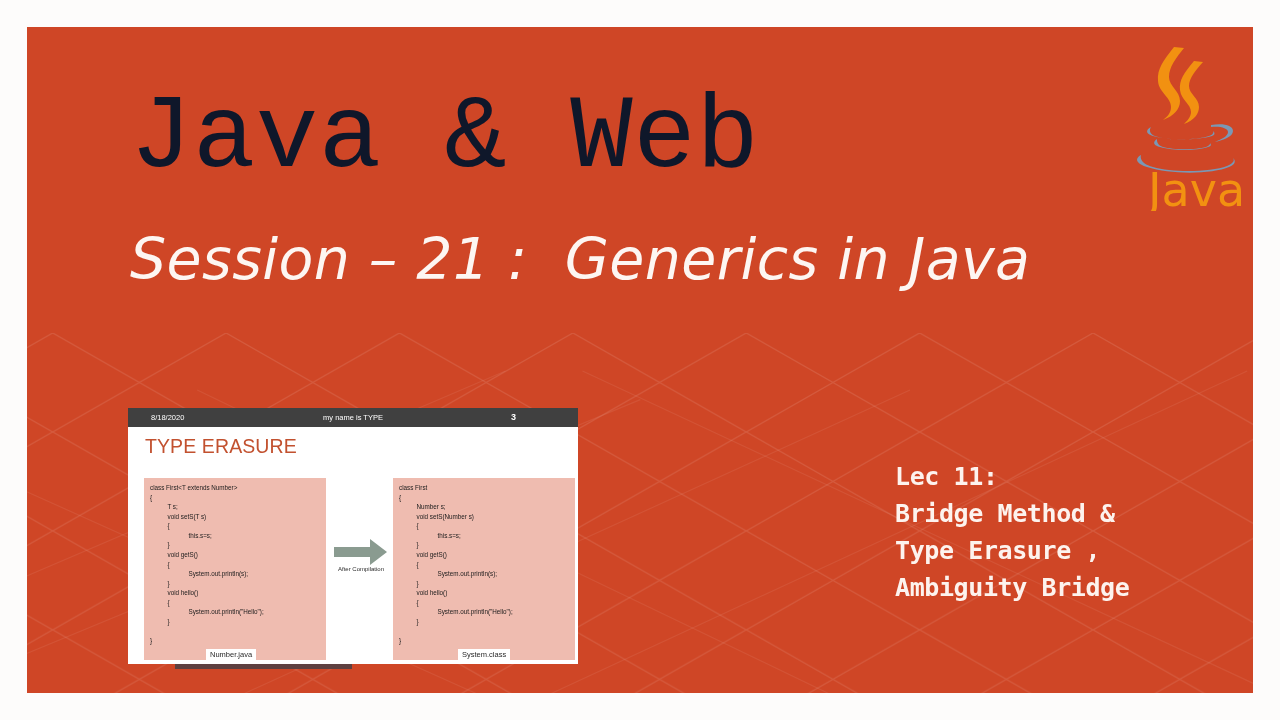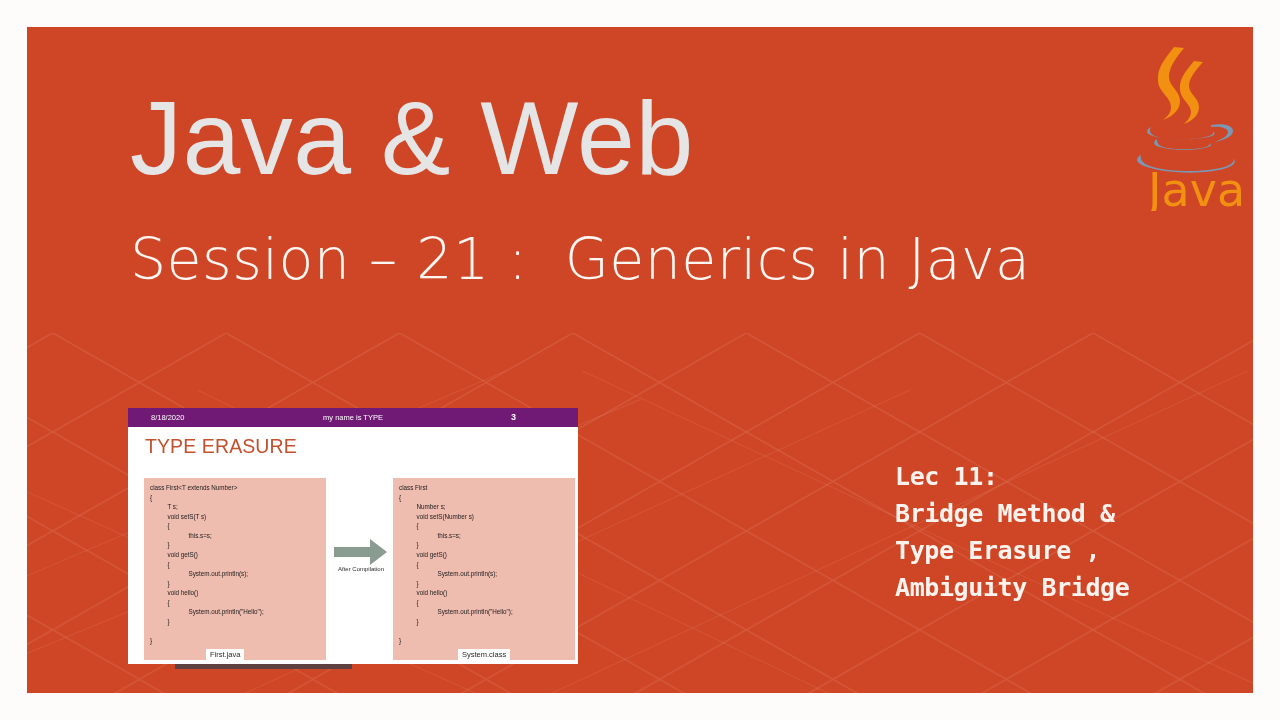--- a/index.html
+++ b/index.html
@@ -42,36 +42,37 @@
   }
 
   
   #headline-block {
     position: absolute;
     left: 103px;
     top: 55px;
     width: 1000px;
   }
   #main-title {
-    font-family: Liberation Sans, sans-serif;
+    font-family: Liberation Mono, monospace;
     font-weight: 300;
     font-size: 104px;
     line-height: 1.08;
     letter-spacing: .5px;
-    color: #e5e5e5;
+    color: #0f172a;
   }
   #session-subtitle {
     margin-top: 34px;
     font-family: "DejaVu Sans", sans-serif;
     font-weight: 300;
     font-size: 57px;
     line-height: 1.1;
     letter-spacing: .4px;
     color: #fdf6f2;
     white-space: pre;
+    font-style: italic;
   }
 
   
   #lecture-block {
     position: absolute;
     right: 58px;
     top: 431px;
     width: 300px;
     text-align: left;
     font-family: "DejaVu Sans Mono", monospace;
@@ -107,21 +108,21 @@
     left: 148px;
     top: 637px;
     width: 177px;
     height: 5px;
     background: #5e4040;
   }
 
   #thumb-header {
     position: relative;
     height: 19px;
-    background: #701a75;
+    background: #404040;
     color: #ffffff;
     font-size: 7.5px;
     line-height: 19px;
   }
   #thumb-header .hdr-date  { position: absolute; left: 23px; }
   #thumb-header .hdr-center{ position: absolute; left: 0; right: 0; text-align: center; }
   #thumb-header .hdr-num   { position: absolute; right: 62px; font-weight: bold; font-size: 9px; }
 
   #thumb-title {
     position: absolute;
@@ -279,20 +280,20 @@
                       System.out.println("Hello");
           }
 
 }</div>
 
       <svg id="compile-arrow" viewBox="0 0 57 32">
         <path d="M2 11 L38 11 L38 3 L55 16 L38 29 L38 21 L2 21 Z" fill="#8a9b90"></path>
       </svg>
       <div id="compile-arrow-label">After Compilation</div>
 
-      <div class="file-label" id="file-label-left">First.java</div>
+      <div class="file-label" id="file-label-left">Number.java</div>
       <div class="file-label" id="file-label-right">System.class</div>
     </div>
 
     <div id="thumb-underline"></div>
 
   </div>
 </div>
 
 </body></html>

